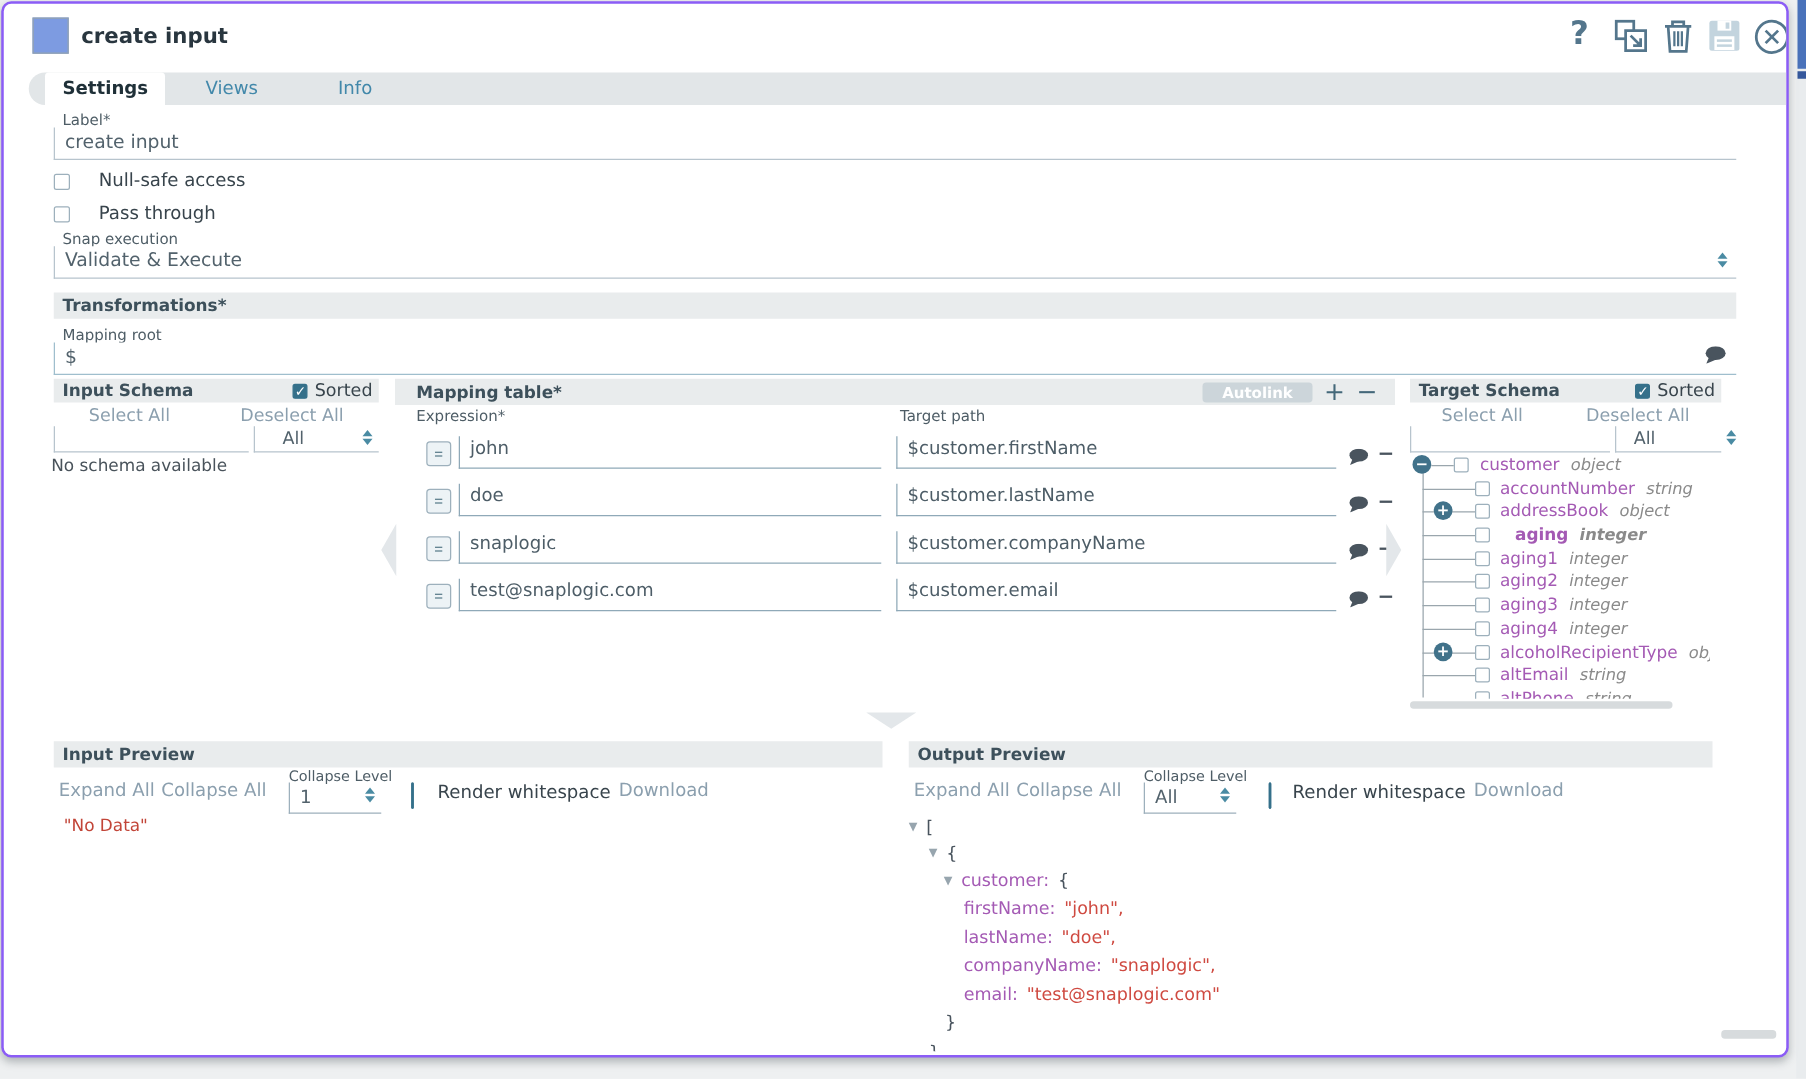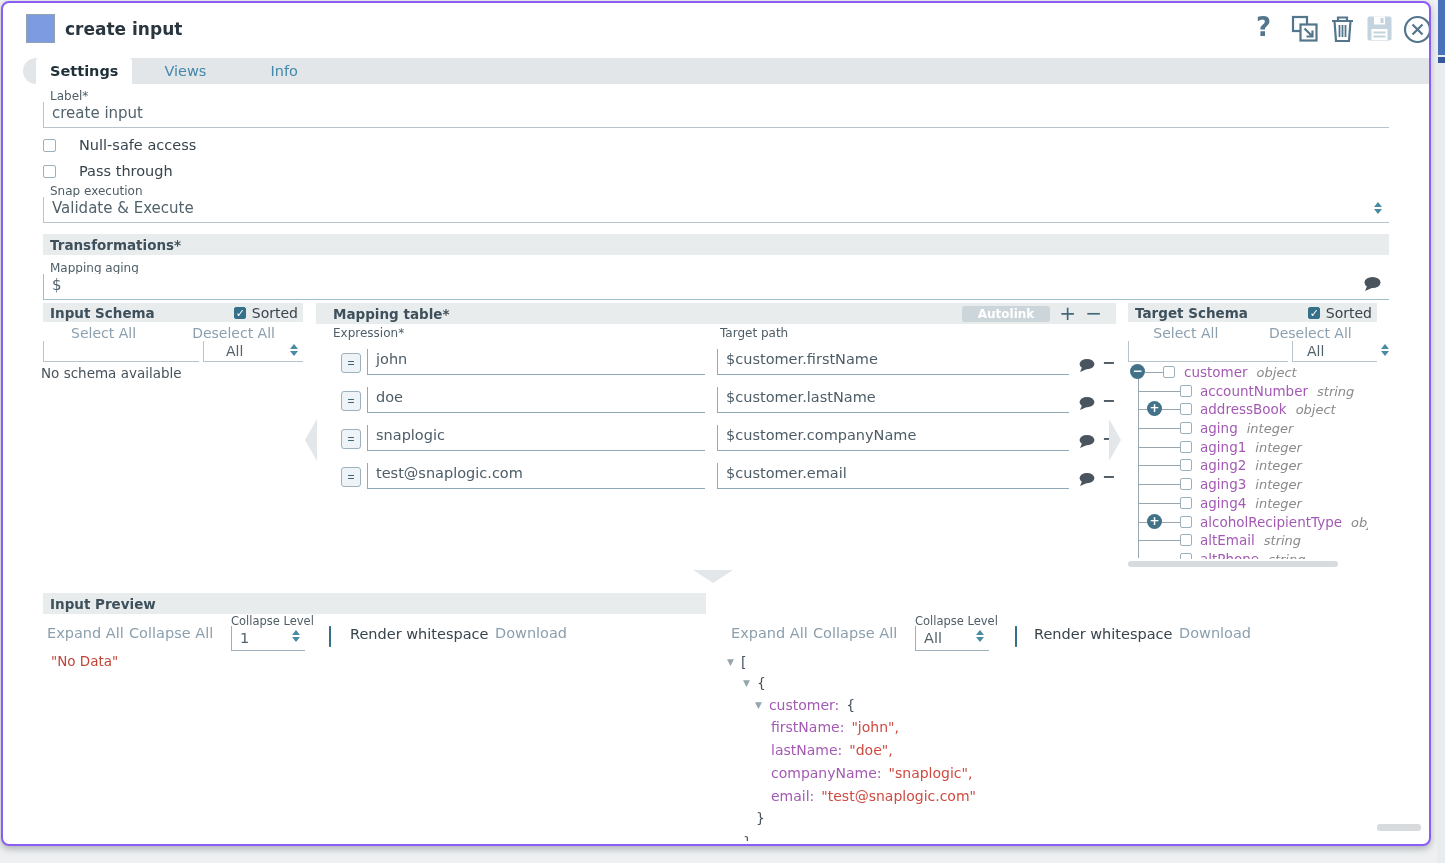--- a/index.html
+++ b/index.html
@@ -181,21 +181,21 @@
     <div class="uinput" style="left:40px; top:194px; width:1346px;">
       <span>Validate &amp; Execute</span>
       <span class="spin" style="right:7px; top:5px;">
           <i class="up"></i>
           <i class="dn"></i>
         </span>
     </div>
 
     
     <div class="secbar" style="left:40px; top:231px; width:1346px; height:21px;">Transformations*</div>
-    <div class="flabel" style="left:47px; top:258px;">Mapping aging</div>
+    <div class="flabel" style="left:47px; top:258px;">Mapping root</div>
     <div class="uinput" style="left:40px; top:271px; width:1346px; border-color:#9fbecd;">
       <span>$</span>
       <span class="bubble" style="position:absolute; right:8px; top:3px;">
         <svg width="17" height="14" viewBox="0 0 17 14" fill="#49545e">
             <ellipse cx="8.5" cy="5.5" rx="8" ry="5.5"></ellipse>
             <path d="M3.5 8 L1 14 L9 10.5 Z"></path>
           </svg>
       </span>
     </div>
 
@@ -324,21 +324,21 @@
         <span class="t-exp" style="left:19px;">+</span>
         <span class="t-cb" style="left:52px;"></span>
         <span class="t-label" style="left:72px;">
           <span class="t-name">addressBook</span>
           <span class="t-type">object</span>
         </span>
       </div>
       <div class="t-row" style="top:56px;">
         <span class="t-stub" style="left:10px; width:42px;"></span>
         <span class="t-cb" style="left:52px;"></span>
-        <span class="t-label" style="left:72px;">
+        <span class="t-label" style="left:84px;font-weight:bold;">
           <span class="t-name">aging</span>
           <span class="t-type">integer</span>
         </span>
       </div>
       <div class="t-row" style="top:75px;">
         <span class="t-stub" style="left:10px; width:42px;"></span>
         <span class="t-cb" style="left:52px;"></span>
         <span class="t-label" style="left:72px;">
           <span class="t-name">aging1</span>
           <span class="t-type">integer</span>
@@ -407,20 +407,21 @@
           <i class="up"></i>
           <i class="dn"></i>
         </span>
     </div>
     <span class="cb checked pv-cb" style="left:326px; top:624px; width:14px; height:14px;"></span>
     <span class="pv-cblabel" style="left:347px; top:623px;">Render whitespace</span>
     <span class="pv-link" style="left:492px; top:622px;">Download</span>
     <div class="nodata" style="left:48px; top:650px;">"No Data"</div>
 
     
+    <div class="secbar" style="left:724px; top:590px; width:643px; height:21px;">Output Preview</div>
     <span class="pv-link" style="left:728px; top:622px;">Expand All</span>
     <span class="pv-link" style="left:810px; top:622px;">Collapse All</span>
     <div class="flabel" style="left:912px; top:611px; font-size:11.5px;">Collapse Level</div>
     <div class="pv-spinbox" style="left:912px; top:623px;">
       <span class="val">All</span>
       <span class="spin">
           <i class="up"></i>
           <i class="dn"></i>
         </span>
     </div>

